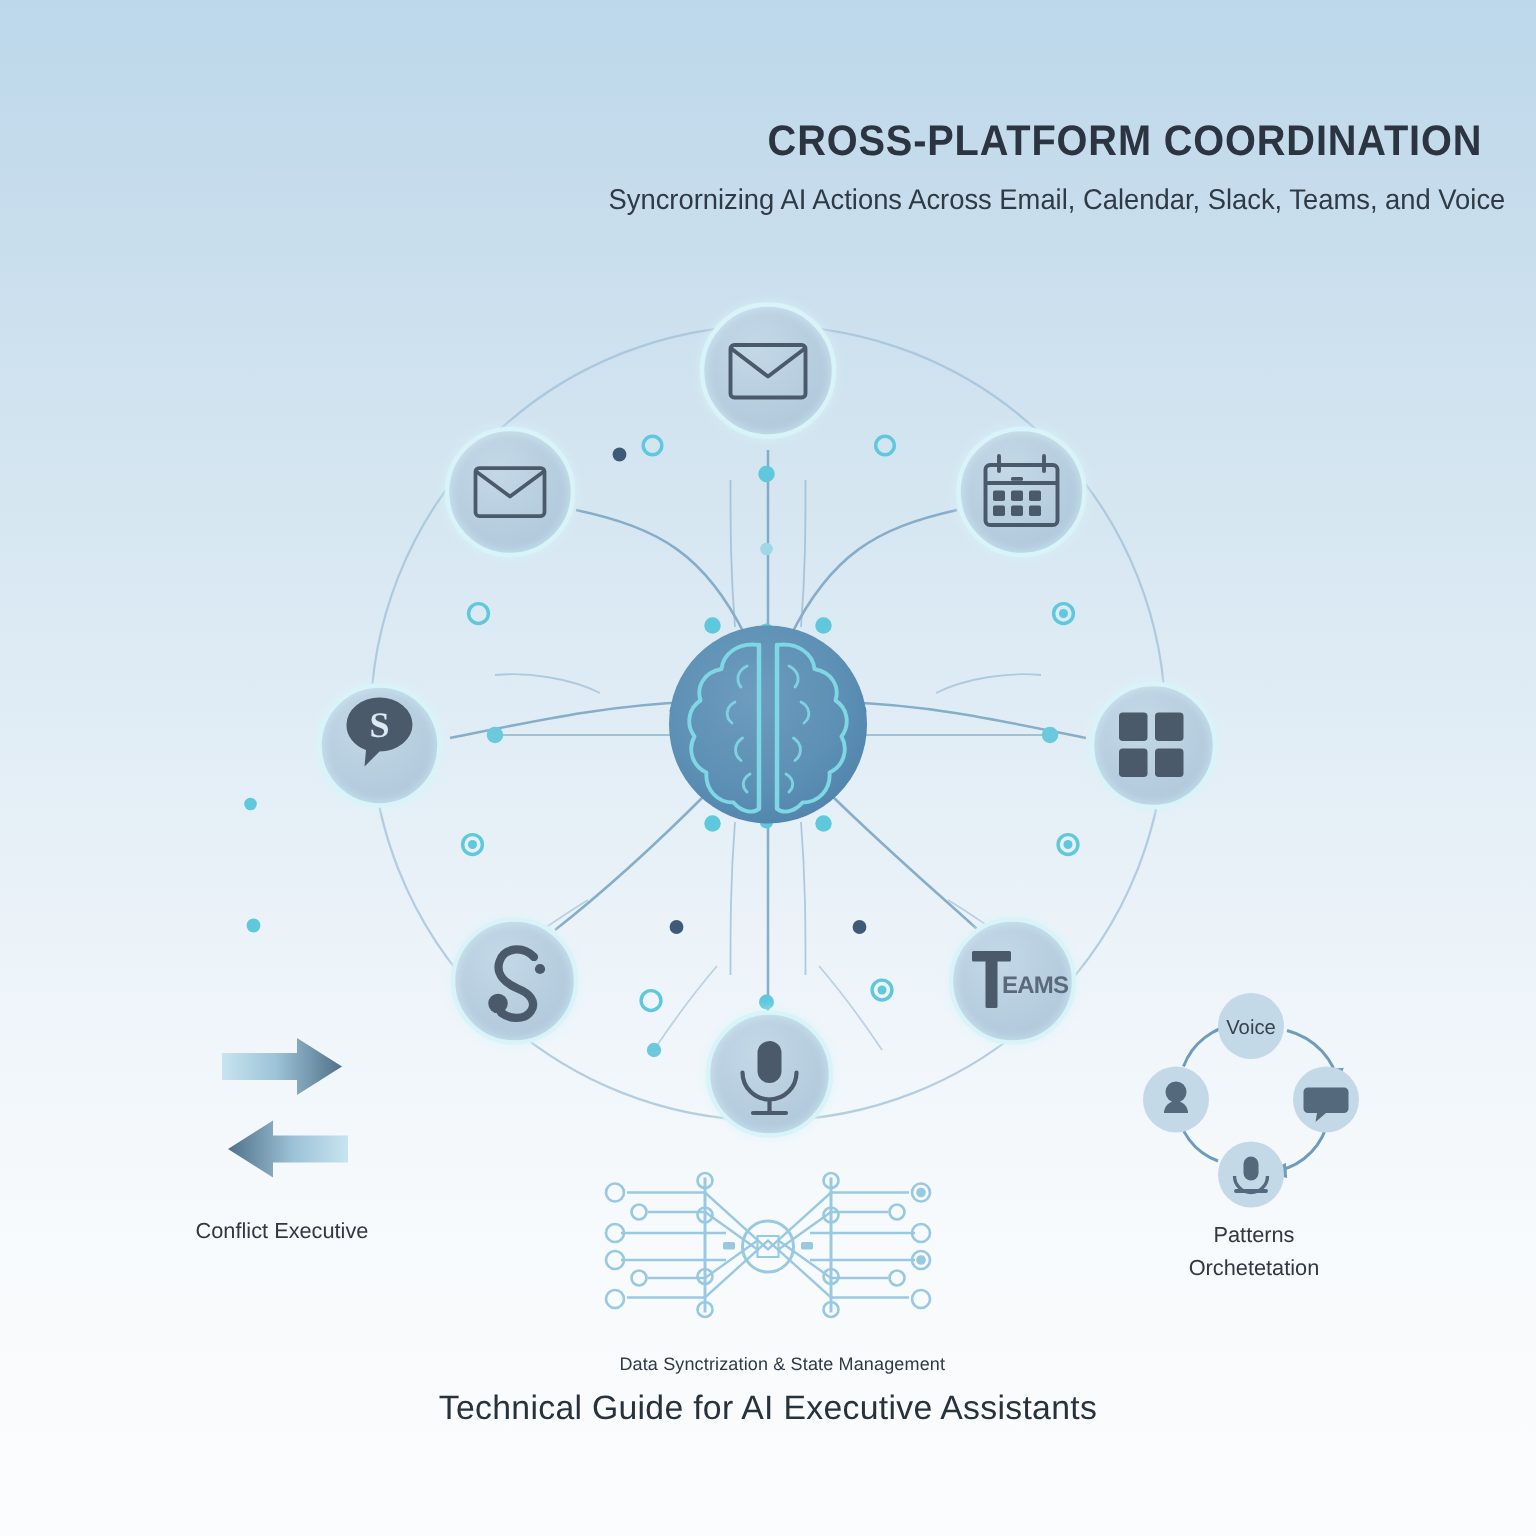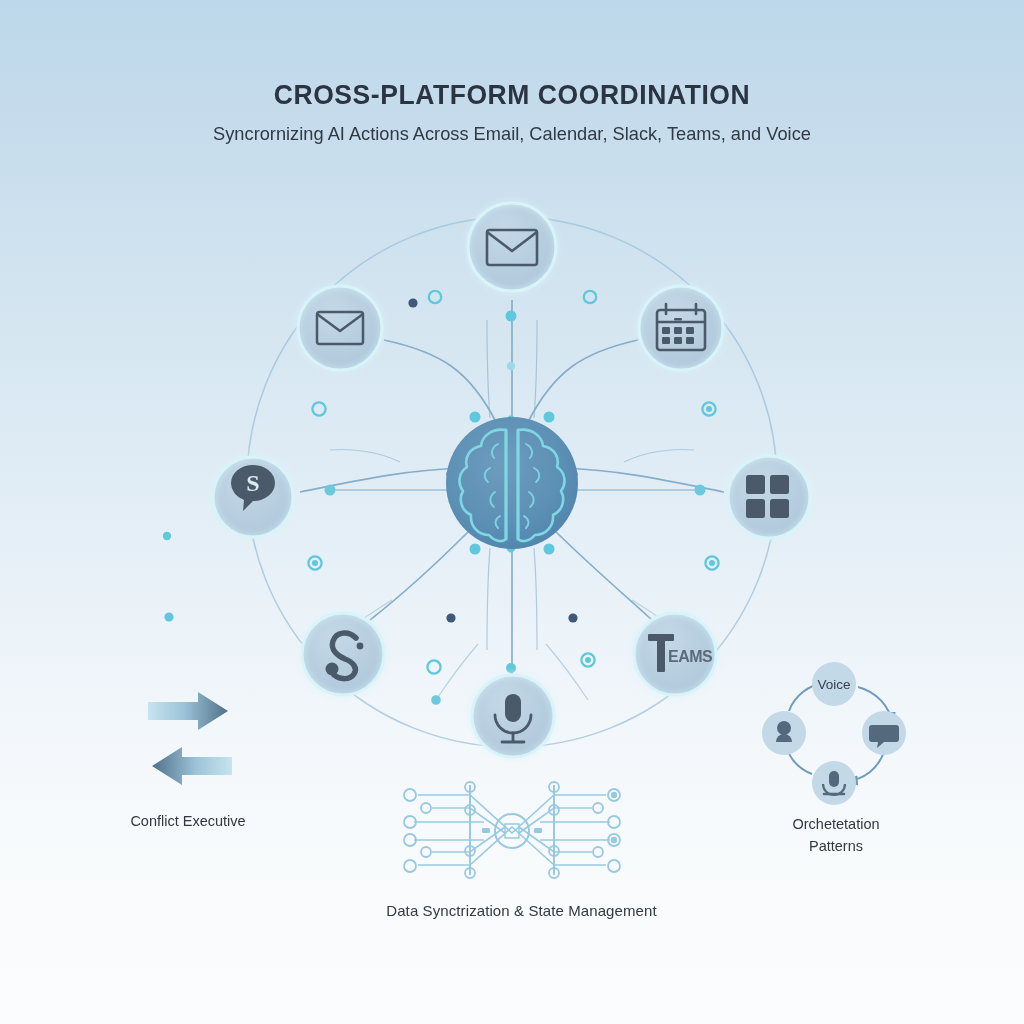--- a/index.html
+++ b/index.html
@@ -7,39 +7,39 @@
     width:1024px;height:1024px;overflow:hidden;
     font-family:"Liberation Sans", sans-serif;
     background:#ffffff;
   }
   #stage{
     position:relative;width:1024px;height:1024px;
     background:linear-gradient(180deg,#bcd8ea 0%, #c6dcec 12%, #d5e6f1 32%, #e3eef6 50%, #eff5fa 66%, #f7fafc 80%, #fbfcfd 100%);
     overflow:hidden;
   }
   
-  #header{position:absolute;top:78px;left:0;width:1024px;text-align:center;}
+  #header{position:absolute;top:78px;left:0;width:1024px;text-align:right;}
   #title{
     font-family:"Liberation Sans", sans-serif;
     font-weight:700;font-size:28.5px;letter-spacing:0.6px;
     color:#2b3440;transform:scaleX(0.93);
     white-space:nowrap;
   }
   #subtitle{
     margin-top:12px;font-size:19px;color:#2f3a45;
     transform:scaleX(0.96);white-space:nowrap;font-weight:400;
   }
   
   #diagram{position:absolute;top:0;left:0;width:1024px;height:1024px;}
   
   .caption{position:absolute;text-align:center;color:#2b3440;}
   #conflict-label{left:58px;top:813px;width:260px;font-size:14.5px;color:#31383f;}
   #orch-label{left:742px;top:813px;width:188px;font-size:14.5px;line-height:1.55;color:#31383f;}
   #footer{left:0;top:902px;width:1024px;}
-  #footer .f1{font-size:15px;color:#303a45;letter-spacing:.1px;margin-left:19px;}
+  #footer .f1{font-size:12px;color:#303a45;letter-spacing:.1px;margin-left:19px;}
   #footer .f2{font-size:22.5px;color:#27323d;margin-top:10px;letter-spacing:.2px;}
   .vcycle-label{font-size:13.5px;fill:#38424d;font-family:"Liberation Sans",sans-serif;}
 </style>
 </head>
 <body>
 
 <div id="stage">
 
   <div id="header">
     <div id="title">CROSS-PLATFORM COORDINATION</div>
@@ -335,21 +335,22 @@
           <circle cx="614" cy="840" r="3.2"></circle>
         <rect x="482" y="828" width="8" height="5" rx="1"></rect>
         <rect x="534" y="828" width="8" height="5" rx="1"></rect>
       </g>
     </g>
   </svg>
 
   <div class="caption" id="conflict-label">Conflict Executive</div>
 
   <div class="caption" id="orch-label">
+    <div>Patterns</div>
     <div>Orchetetation</div>
-    <div>Patterns</div>
   </div>
 
   <div class="caption" id="footer">
     <div class="f1">Data Synctrization &amp; State Management</div>
+    <div class="f2">Technical Guide for AI Executive Assistants</div>
   </div>
 
 </div>
 
 </body></html>

